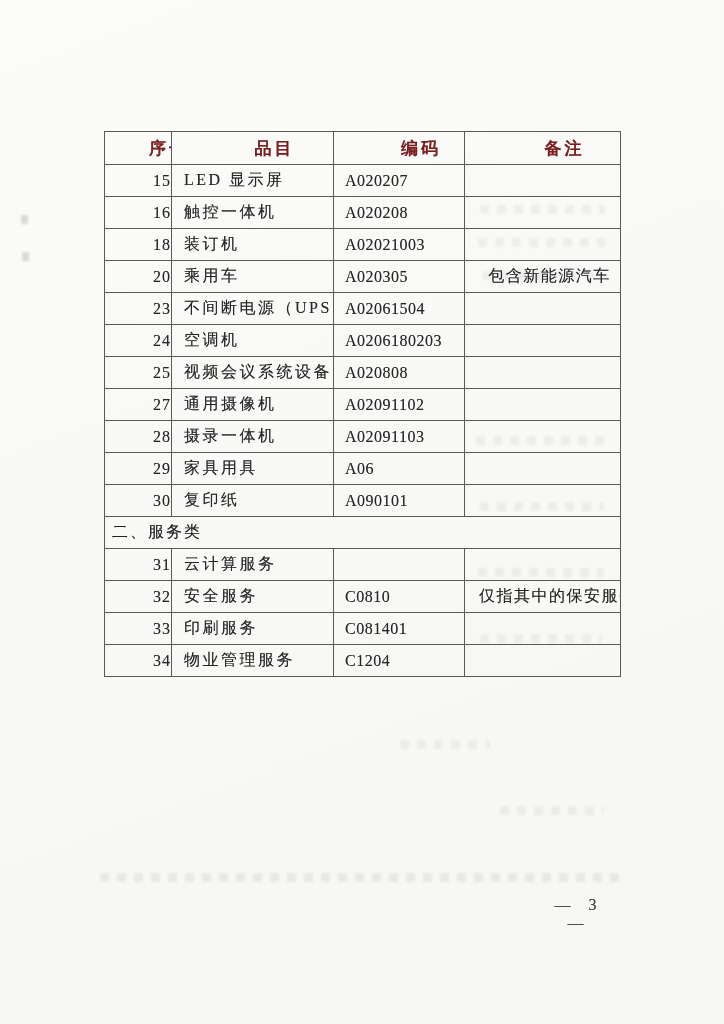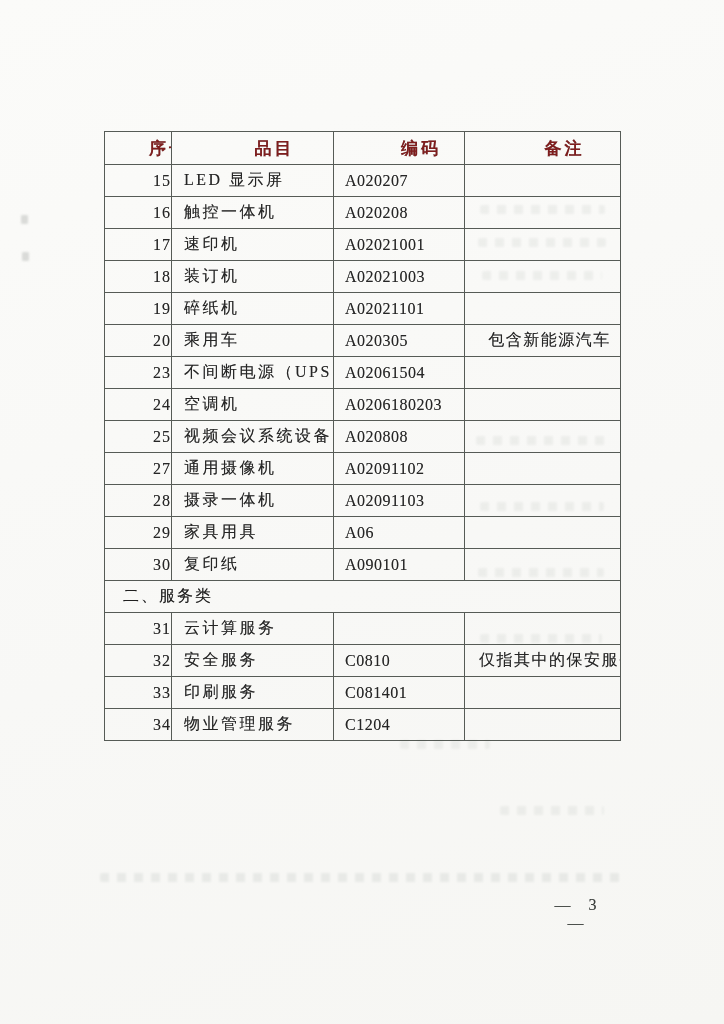--- a/index.html
+++ b/index.html
@@ -39,21 +39,21 @@
     color: #7f1d1d;
     border-bottom-width: 1.5px;
     padding-left: 44px;
   }
   table.catalog td { height: 32px; font-size: 16px; }
   td.cell-no   { text-align: right; letter-spacing: 1px; }
   td.cell-item { padding-left: 12px; letter-spacing: 2.5px; }
   td.cell-code { padding-left: 11px; letter-spacing: 0.5px; }
   td.cell-note { text-align: center; font-size: 15px; letter-spacing: 1.5px; padding-left: 14px; }
   td.section-cell {
-    padding-left: 18px;
+    padding-left: 7px;
     font-size: 16.5px;
     letter-spacing: 2px;
     color: #202020;
   }
   
   table.catalog, .page-number { text-shadow: 0 0 0.6px rgba(45,45,45,0.45); }
 
   
   .page-number {
     position: absolute;
@@ -115,35 +115,23 @@
           <td class="cell-code">A020207</td>
           <td class="cell-note"></td>
         </tr>
         <tr>
           <td class="cell-no">16</td>
           <td class="cell-item">触控一体机</td>
           <td class="cell-code">A020208</td>
           <td class="cell-note"></td>
         </tr>
         <tr>
-          <td class="cell-no">17</td>
-          <td class="cell-item">速印机</td>
-          <td class="cell-code">A02021001</td>
-          <td class="cell-note"></td>
-        </tr>
-        <tr>
           <td class="cell-no">18</td>
           <td class="cell-item">装订机</td>
           <td class="cell-code">A02021003</td>
-          <td class="cell-note"></td>
-        </tr>
-        <tr>
-          <td class="cell-no">19</td>
-          <td class="cell-item">碎纸机</td>
-          <td class="cell-code">A02021101</td>
           <td class="cell-note"></td>
         </tr>
         <tr>
           <td class="cell-no">20</td>
           <td class="cell-item">乘用车</td>
           <td class="cell-code">A020305</td>
           <td class="cell-note">包含新能源汽车</td>
         </tr>
         <tr>
           <td class="cell-no">23</td>

